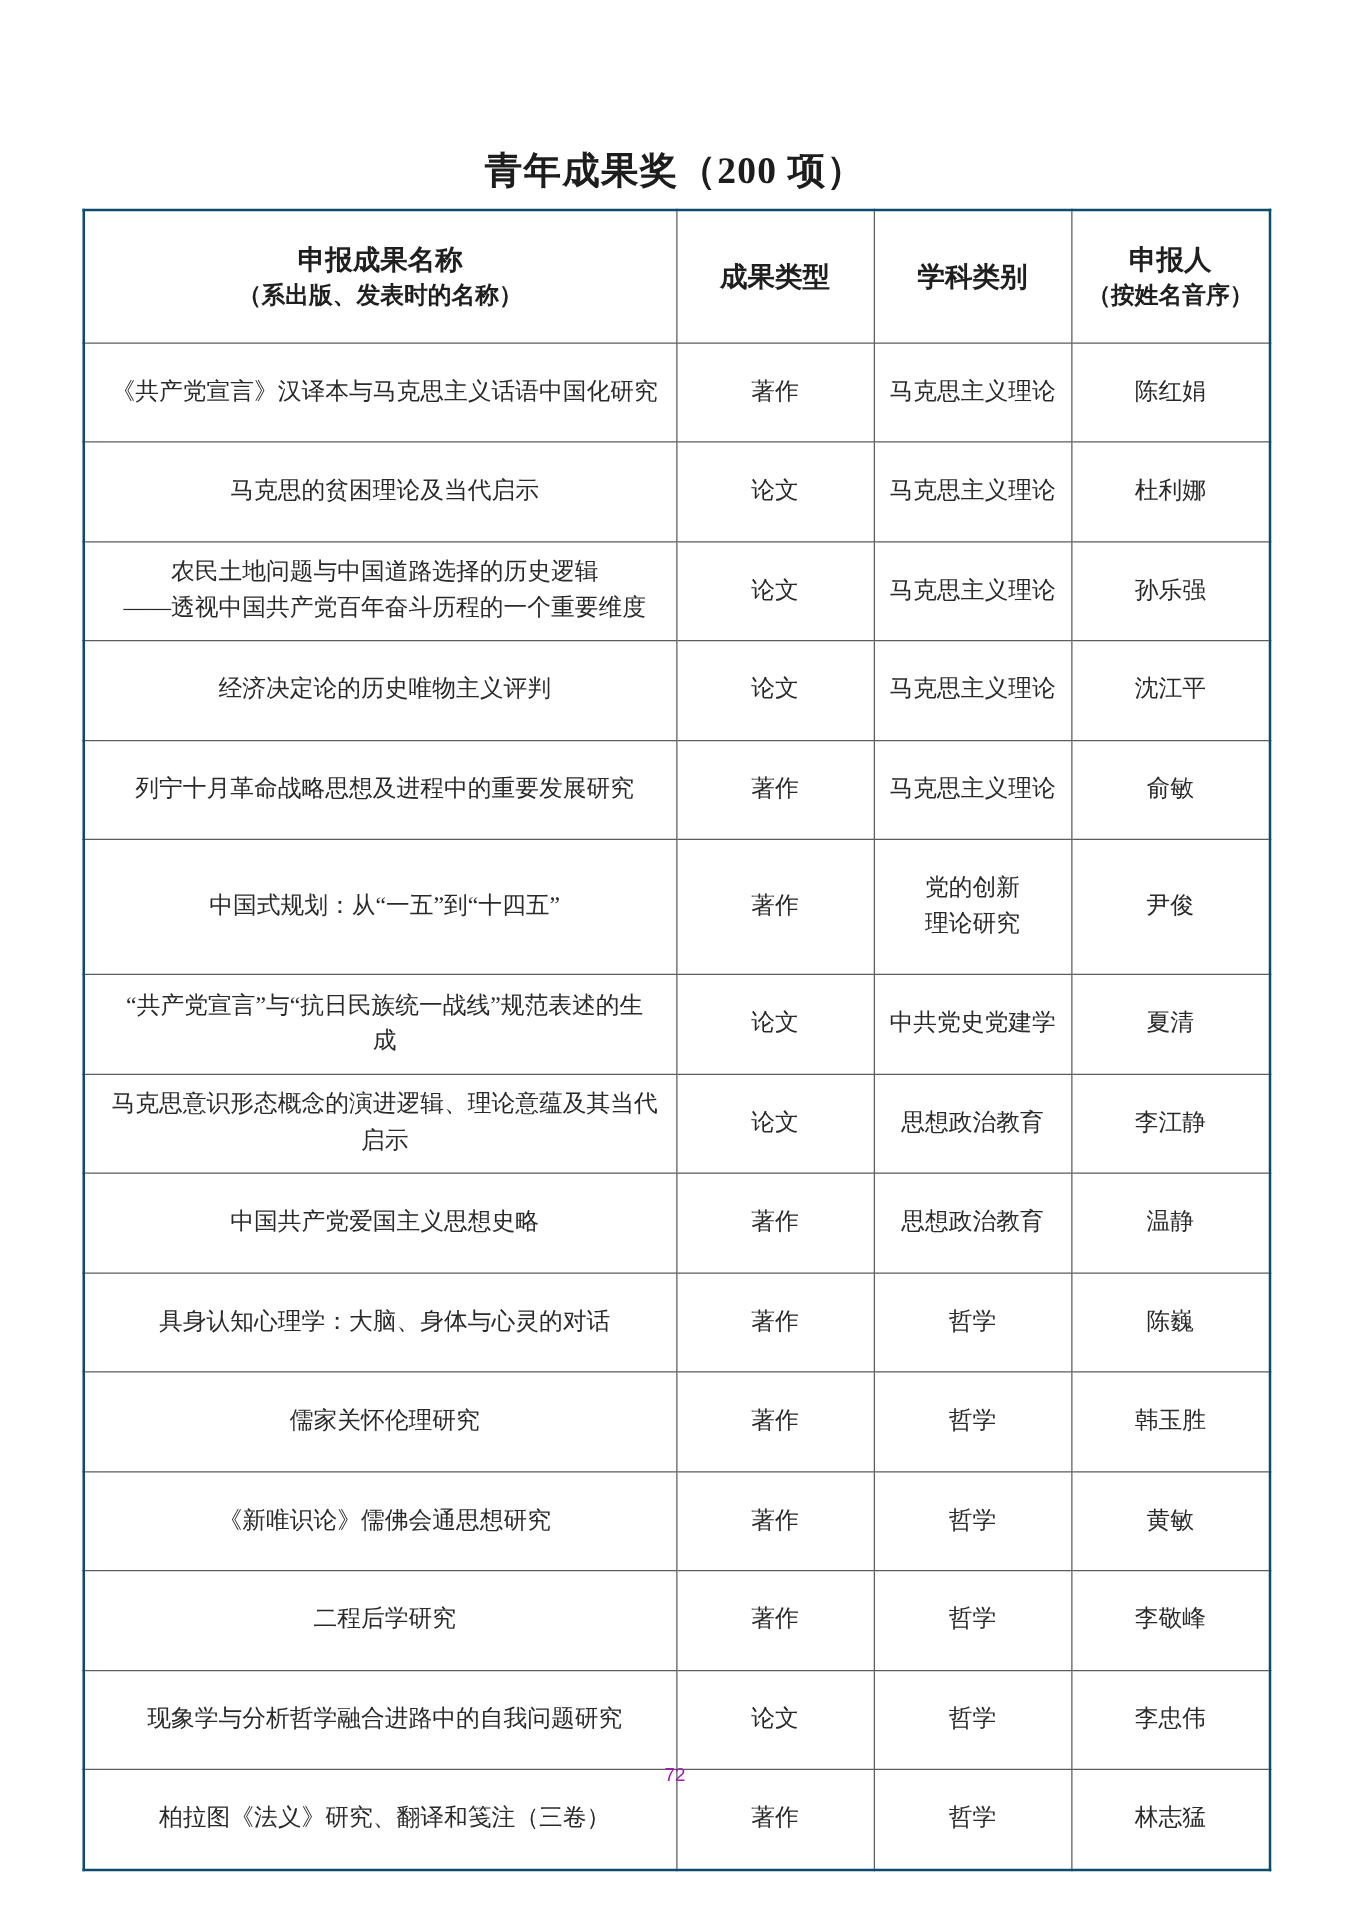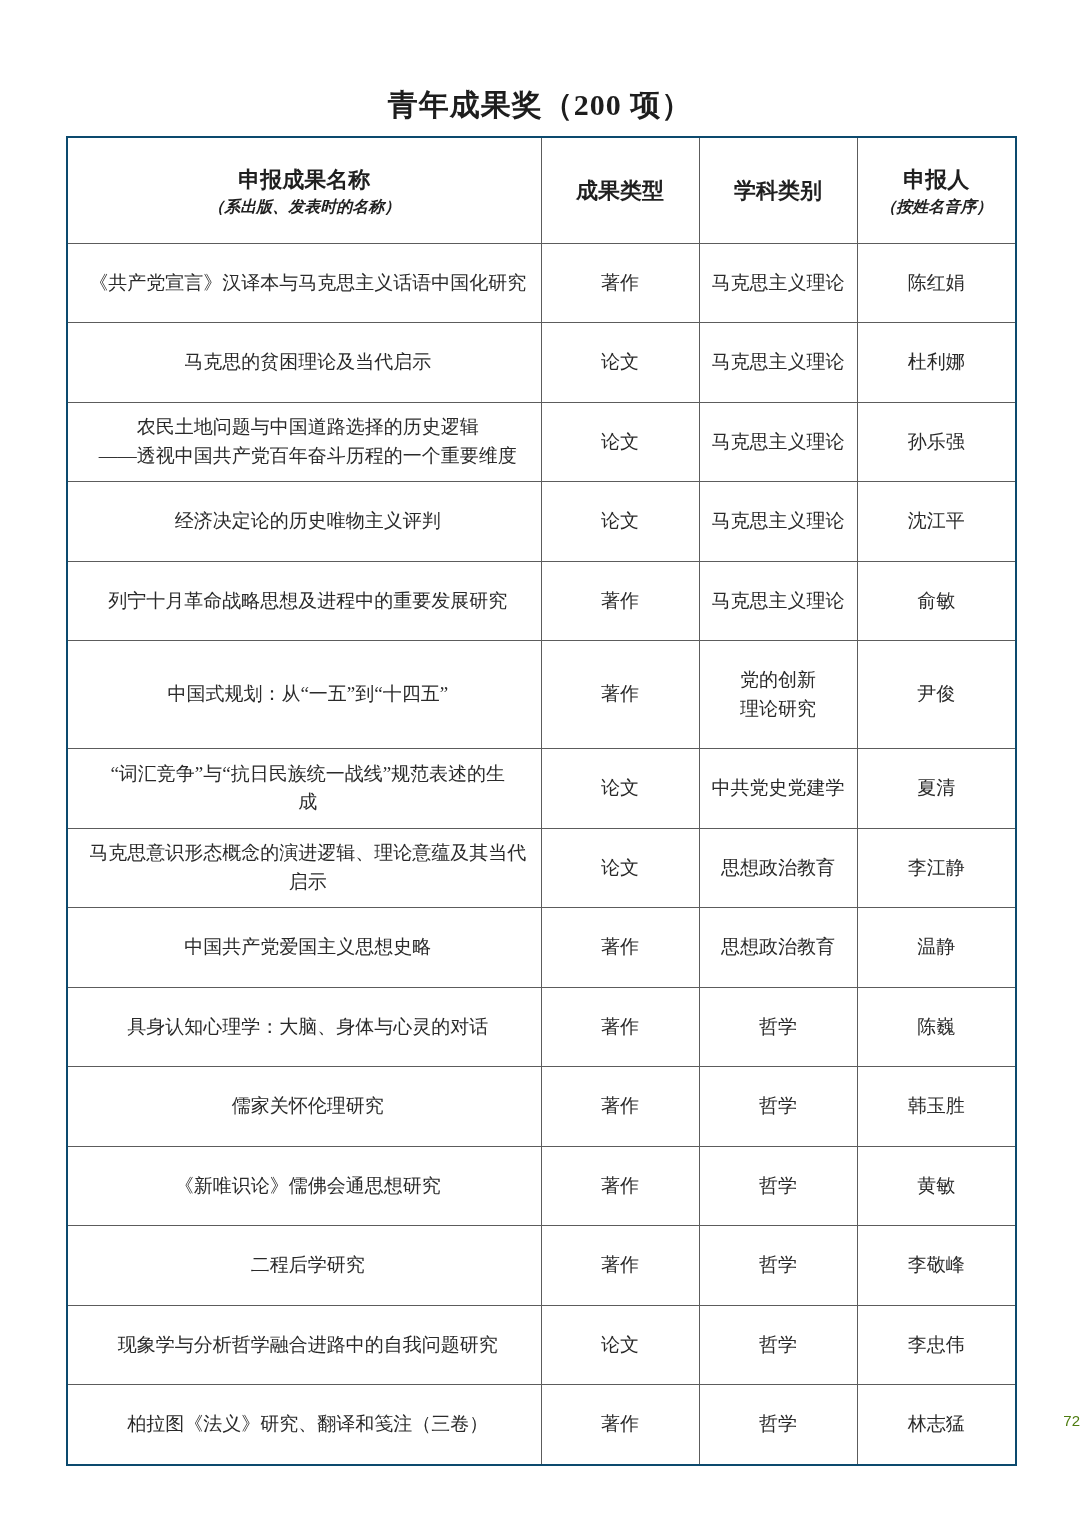--- a/index.html
+++ b/index.html
@@ -11,21 +11,21 @@
     position: relative;
     width: 1080px;
     height: 1528px;
     background: #ffffff;
     font-family: "Liberation Serif", "DejaVu Serif", serif;
     color: #262626;
     overflow: hidden;
   }
   .doc-title {
     margin: 0;
-    padding-top: 85px;
+    padding-top: 116px;
     text-align: center;
     font-size: 30px;
     font-weight: bold;
     letter-spacing: 1px;
     color: #1d1d1d;
   }
   table.results {
     border-collapse: collapse;
     table-layout: fixed;
     margin: 10px 0 0 66px;
@@ -49,47 +49,46 @@
     color: #1f1f1f;
     padding: 4px 6px;
   }
   th .h-main {
     display: block;
     font-size: 22px;
     line-height: 1.5;
   }
   th .h-sub {
     display: block;
-    font-size: 16px;
+    font-size: 19px;
     line-height: 1.4;
-    font-style: italic;
   }
   td {
     font-size: 19px;
     line-height: 1.5;
     color: #2a2a2a;
     white-space: pre-line;
   }
   td.name {
     text-align: center;
     padding: 8px 6px 8px 13px;
   }
   td.center {
     text-align: center;
     padding: 25px 4px;
   }
   .page-number {
     position: absolute;
     left: 0;
     right: 0;
     top: 1412px;
-    text-align: right;
+    text-align: center;
     font-family: "Liberation Sans", "DejaVu Sans", sans-serif;
     font-size: 15px;
-    color: #4d7c0f;
+    color: #a21caf;
   }
 </style>
 </head>
 <body>
 
 <div class="page">
 
   <h1 class="doc-title">青年成果奖（200 项）</h1>
 
   <table class="results">
@@ -150,21 +149,21 @@
         <td class="center">俞敏</td>
       </tr>
       <tr>
         <td class="name">中国式规划：从“一五”到“十四五”</td>
         <td class="center">著作</td>
         <td class="center">党的创新
 理论研究</td>
         <td class="center">尹俊</td>
       </tr>
       <tr>
-        <td class="name">“词汇竞争”与“抗日民族统一战线”规范表述的生
+        <td class="name">“共产党宣言”与“抗日民族统一战线”规范表述的生
 成</td>
         <td class="center">论文</td>
         <td class="center">中共党史党建学</td>
         <td class="center">夏清</td>
       </tr>
       <tr>
         <td class="name">马克思意识形态概念的演进逻辑、理论意蕴及其当代
 启示</td>
         <td class="center">论文</td>
         <td class="center">思想政治教育</td>

